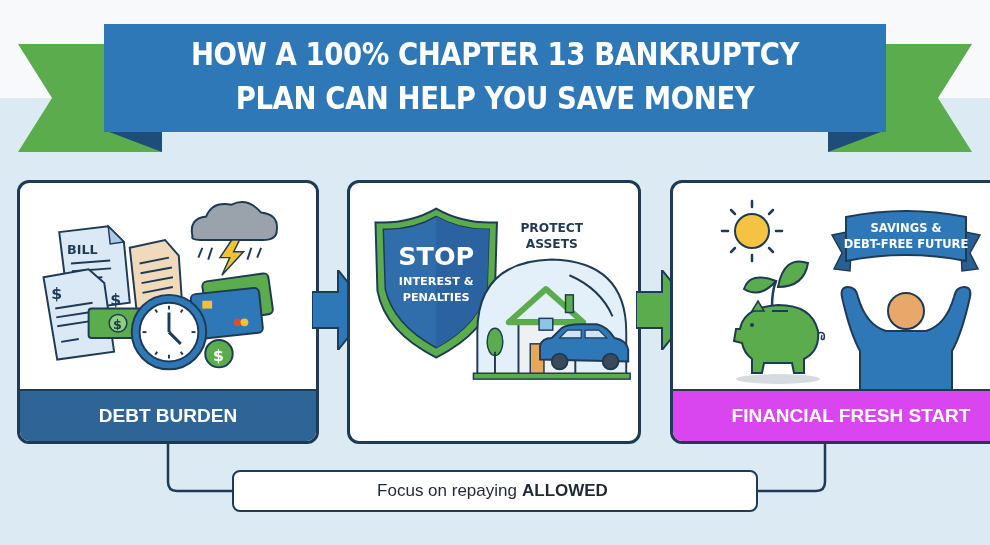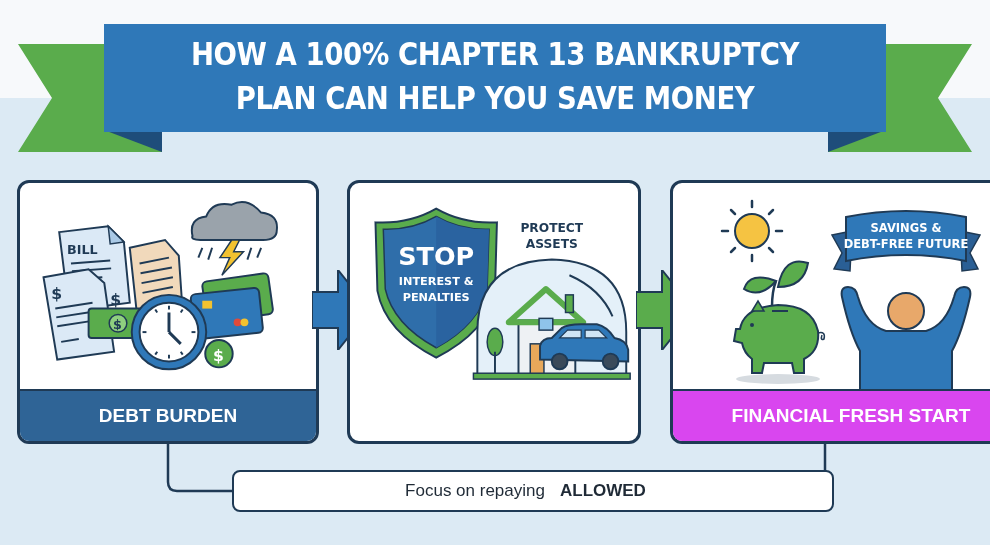--- a/index.html
+++ b/index.html
@@ -37,26 +37,26 @@
   .card-2 .card-footer { background: #2f78b8; }
   .card-3 .card-footer { background: #d946ef; }
   .card-illus { position: absolute; left: 0; top: 0; width: 100%; height: 210px; }
 
   .arrow { position: absolute; top: 270px; width: 60px; height: 80px; }
   .arrow-1 { left: 312px; }
   .arrow-2 { left: 636px; }
 
   .connector { position: absolute; left: 0; top: 0; width: 990px; height: 545px; pointer-events: none; }
   .note {
-    position: absolute; left: 232px; top: 470px; width: 602px; height: 42px;
+    position: absolute; left: 232px; top: 470px; width: 526px; height: 42px;
     background: #ffffff; border: 2px solid #1f3a55; border-radius: 8px;
     display: flex; align-items: center; justify-content: center;
     font-size: 17px; color: #1f2a36; white-space: nowrap;
   }
-  .note b { font-weight: 700; margin: 0 15px; }
+  .note b { font-weight: 700; margin: 0 5px; }
 
   .txt { font-family: "DejaVu Sans", sans-serif; font-weight: 700; }
 </style>
 </head>
 <body>
 
 <svg class="banner-svg" viewBox="0 0 990 160">
   <polygon points="18,44 162,44 162,152 18,152 52,98" fill="#5aac4c"></polygon>
   <polygon points="828,44 972,44 938,98 972,152 828,152" fill="#5aac4c"></polygon>
   <polygon points="104,130 162,130 162,152" fill="#1e4d7a"></polygon>

